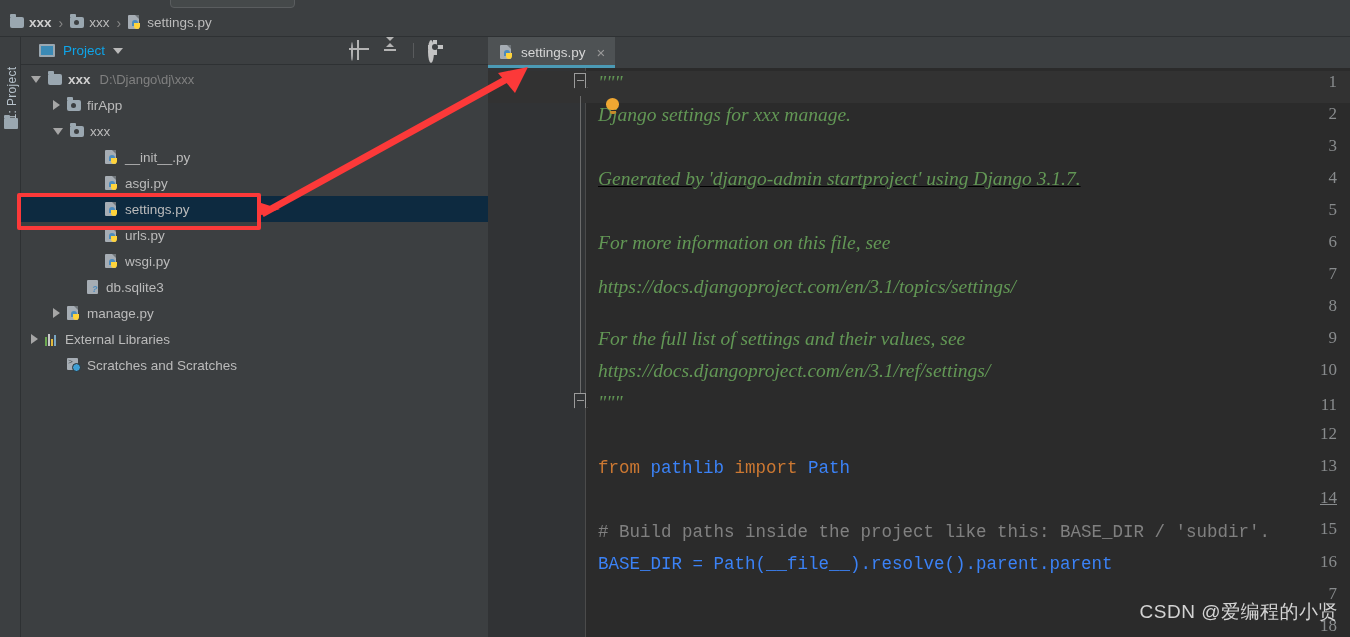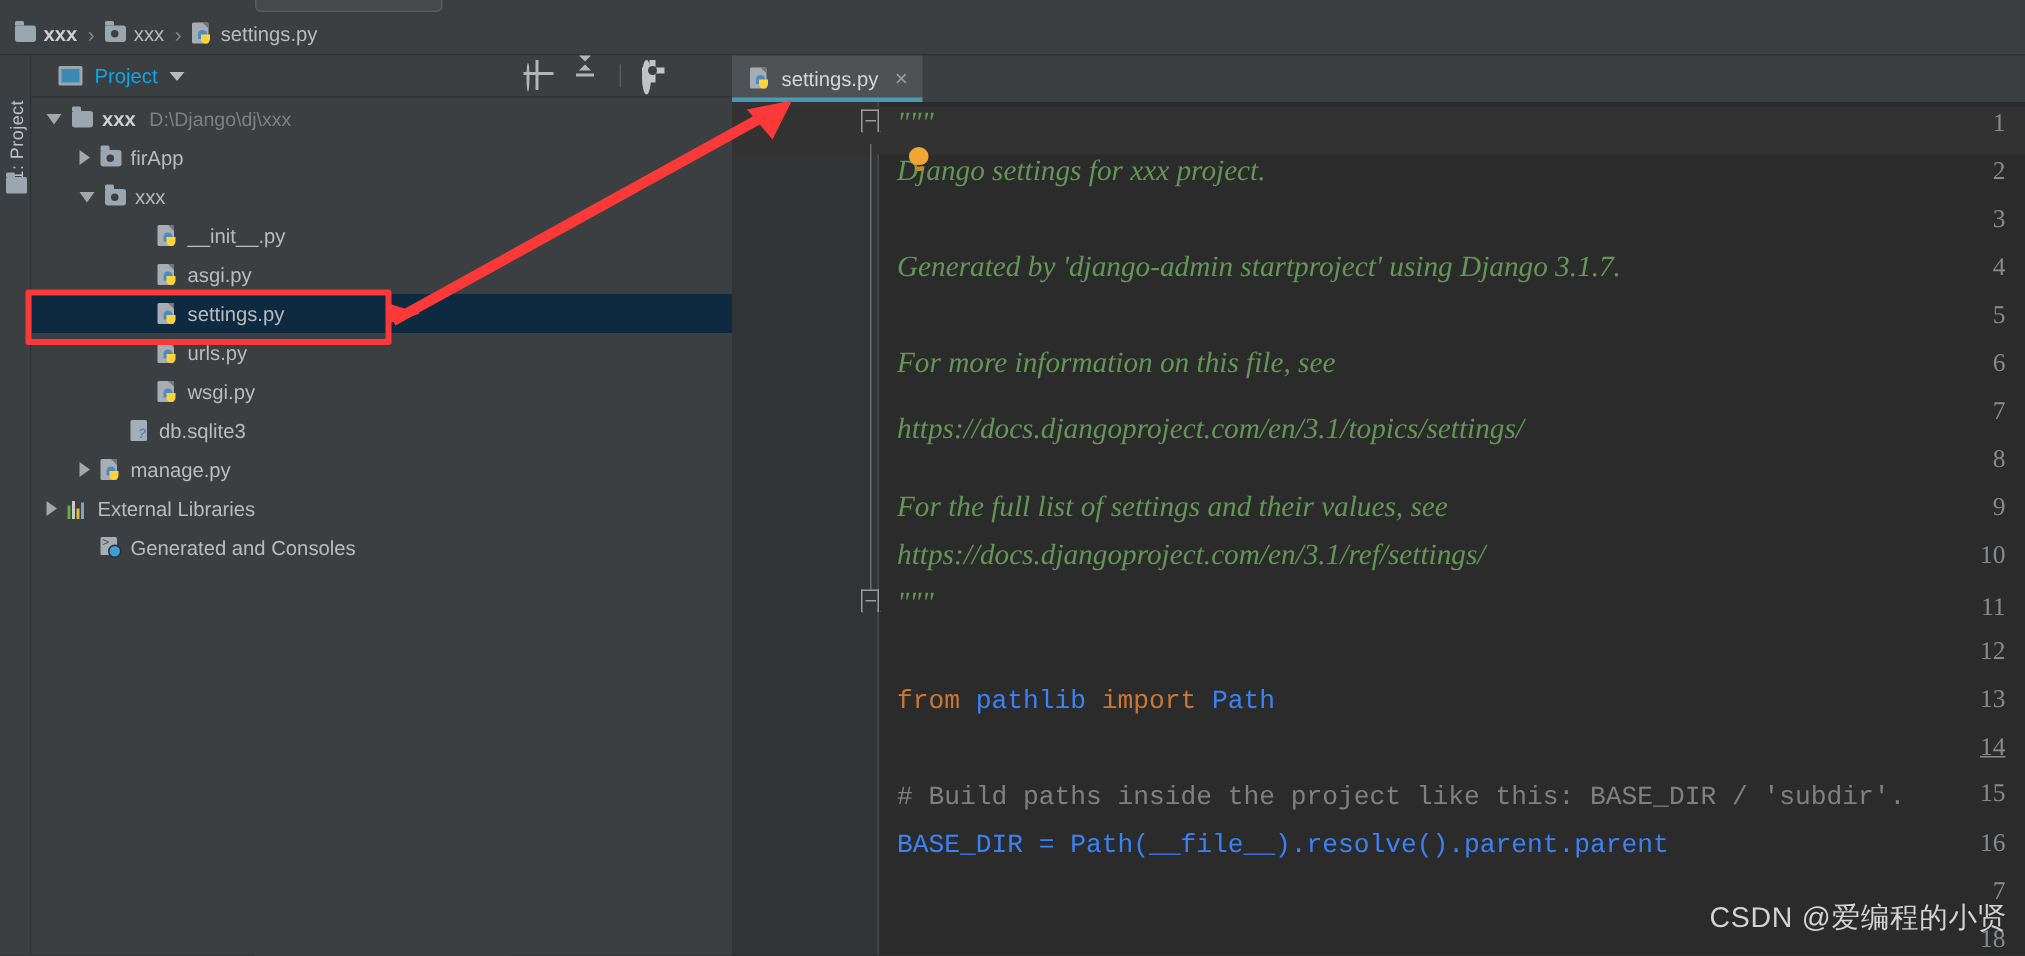--- a/index.html
+++ b/index.html
@@ -307,21 +307,21 @@
           </span>
           <span class="tlabel" style="margin-left:6px">External Libraries</span>
         </div>
         <div class="trow" style="top: 287px;">
           <span style="display:inline-block;width:32px"></span>
           <span style="width:14px;display:inline-block"></span>
           <span class="ic-scr">
             <i class="pg"></i>
             <i class="clk"></i>
           </span>
-          <span class="tlabel" style="margin-left:6px">Generated and Consoles</span>
+          <span class="tlabel" style="margin-left:6px">Scratches and Scratches</span>
         </div>
       </div>
   </div>
 
   <div class="editor">
     <div class="tabbar">
       <div class="etab">
         <span class="ic-py">
             <i class="pg"></i>
             <i class="snake-b"></i>
@@ -346,22 +346,22 @@
         <div class="lnum" style="top: 292px;">10</div>
         <div class="lnum" style="top: 327px;">11</div>
         <div class="lnum" style="top: 356px;">12</div>
         <div class="lnum" style="top: 388px;">13</div>
         <div class="lnum" style="top: 420px; text-decoration: underline;">14</div>
         <div class="lnum" style="top: 451px;">15</div>
         <div class="lnum" style="top: 484px;">16</div>
         <div class="lnum" style="top: 516px;">7</div>
         <div class="lnum" style="top: 548px;">18</div>
         <div class="cline" style="top: 4px;"><span class="doc">"""</span></div>
-        <div class="cline" style="top: 36px;"><span class="doc">Django settings for xxx project.</span></div>
-        <div class="cline" style="top: 100px;"><span class="doc">Generated by 'django-admin startproject' using Django 3.1.7.</span></div>
+        <div class="cline" style="top: 36px;"><span class="doc">Django settings for xxx manage.</span></div>
+        <div class="cline" style="top: 100px; text-decoration: underline;"><span class="doc">Generated by 'django-admin startproject' using Django 3.1.7.</span></div>
         <div class="cline" style="top: 164px;"><span class="doc">For more information on this file, see</span></div>
         <div class="cline" style="top: 208px;"><span class="doc">https://docs.djangoproject.com/en/3.1/topics/settings/</span></div>
         <div class="cline" style="top: 260px;"><span class="doc">For the full list of settings and their values, see</span></div>
         <div class="cline" style="top: 292px;"><span class="doc">https://docs.djangoproject.com/en/3.1/ref/settings/</span></div>
         <div class="cline" style="top: 324px;"><span class="doc">"""</span></div>
         <div class="cline" style="top: 388px;"><span class="kw mono">from </span><span class="plain mono">pathlib </span><span class="kw mono">import </span><span class="plain mono">Path</span></div>
         <div class="cline" style="top: 452px;"><span class="cmt mono"># Build paths inside the project like this: BASE_DIR / 'subdir'.</span></div>
         <div class="cline" style="top: 484px;"><span class="plain mono">BASE_DIR = Path(__file__).resolve().parent.parent</span></div>
         <div class="fold" style="top: 5px;">
           <i></i>

